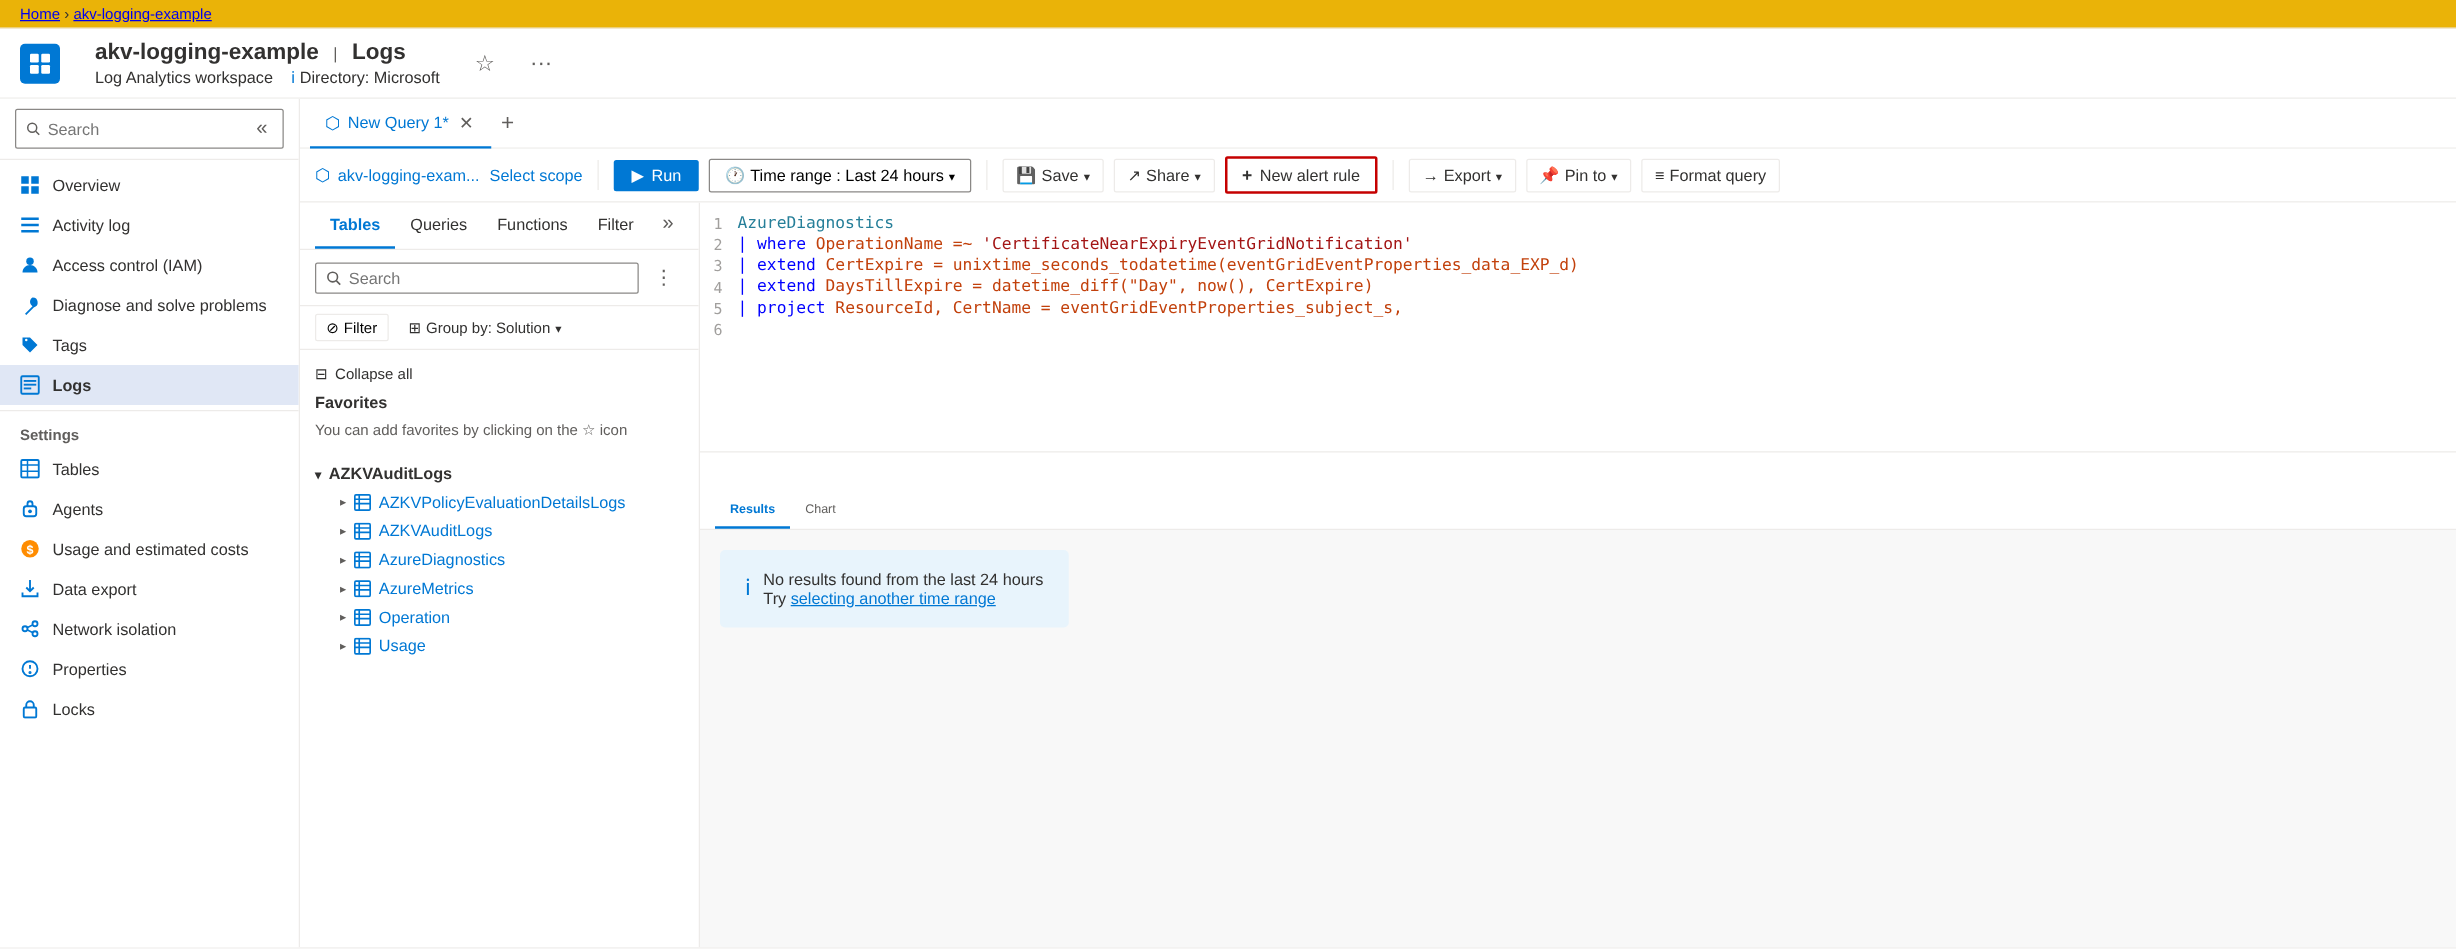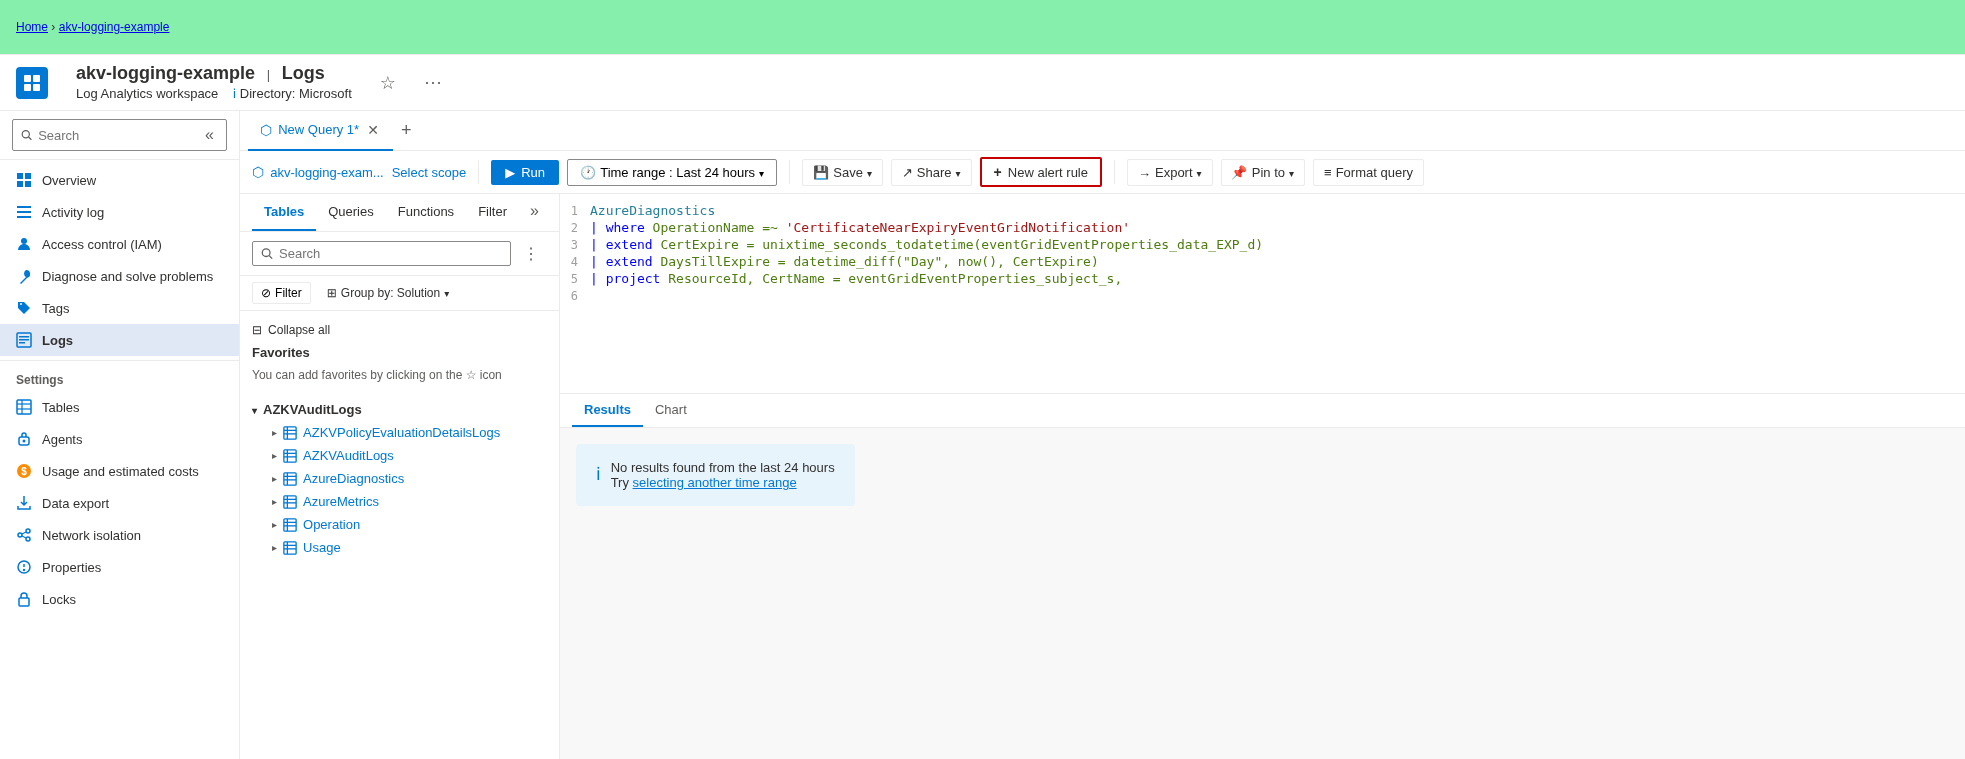--- a/index.html
+++ b/index.html
@@ -1,19 +1,19 @@
 <!DOCTYPE html>
 <html><head>
   <meta charset="utf-8">
   <style>
     * { box-sizing: border-box; margin: 0; padding: 0; }
     body { font-family: 'Segoe UI', Arial, sans-serif; font-size: 13px; background: #f3f2f1; color: #323130; overflow: hidden; }
 
     
-    .breadcrumb { background: #86efac; padding: 20px 16px; font-size: 12px; color: #0078d4; border-bottom: 1px solid #edebe9; }
+    .breadcrumb { background: #eab308; padding: 4px 16px; font-size: 12px; color: #0078d4; border-bottom: 1px solid #edebe9; }
     .breadcrumb span { color: #323130; }
 
     
     .app-header { background: #fff; padding: 8px 16px; display: flex; align-items: center; gap: 28px; border-bottom: 1px solid #edebe9; }
     .app-logo { width: 32px; height: 32px; background: #0078d4; border-radius: 4px; display: flex; align-items: center; justify-content: center; }
     .app-logo svg { width: 20px; height: 20px; fill: white; }
     .app-title-group h1 { font-size: 18px; font-weight: 600; color: #323130; display: inline; }
 
     
     .main-layout { display: flex; height: calc(100vh - 80px); }
@@ -81,26 +81,26 @@
 
     
     .editor-area { flex: 1; display: flex; flex-direction: column; overflow: hidden; background: #fff; }
     .code-editor { flex: 0 0 200px; background: #fff; border-bottom: 1px solid #edebe9; overflow: auto; padding: 8px 0; font-family: 'Consolas', monospace; font-size: 13px; position: relative; }
     .code-line { display: flex; align-items: flex-start; padding: 1px 0; }
     .line-num { width: 30px; text-align: right; padding-right: 12px; color: #a19f9d; flex-shrink: 0; font-size: 12px; padding-top: 1px; }
     .line-content { flex: 1; white-space: pre; }
     .kw-table { color: #267f99; }
     .kw-op { color: #0000ff; }
     .kw-string { color: #a31515; }
-    .kw-plain { color: #4d7c0f; }
+    .kw-plain { color: #c2410c; }
 
     
     .results-area { flex: 1; display: flex; flex-direction: column; overflow: hidden; }
     .results-tabs { display: flex; padding: 0 12px; border-bottom: 1px solid #edebe9; }
-    .result-tab { padding: 8px 12px; cursor: pointer; font-size: 13px; color: #605e5c; border-bottom: 2px solid transparent; }
+    .result-tab { padding: 8px 12px; cursor: pointer; font-size: 10px; color: #605e5c; border-bottom: 2px solid transparent; margin-top: 32px; }
     .result-tab.active { border-bottom: 2px solid #0078d4; color: #0078d4; font-weight: 600; }
     .results-content { flex: 1; padding: 16px; background: #f8f8f8; display: flex; align-items: flex-start; }
     .no-results-box { background: #e8f4fc; border-radius: 4px; padding: 16px 20px; display: flex; align-items: flex-start; gap: 10px; }
     .info-icon { color: #0078d4; font-size: 18px; flex-shrink: 0; margin-top: 1px; }
     .no-results-link { color: #0078d4; cursor: pointer; text-decoration: underline; }
 
     
     .chevron { display: inline-block; }
     .chevron-down::after { content: '▾'; font-size: 10px; }
     .chevron-right::after { content: '▸'; font-size: 10px; }

